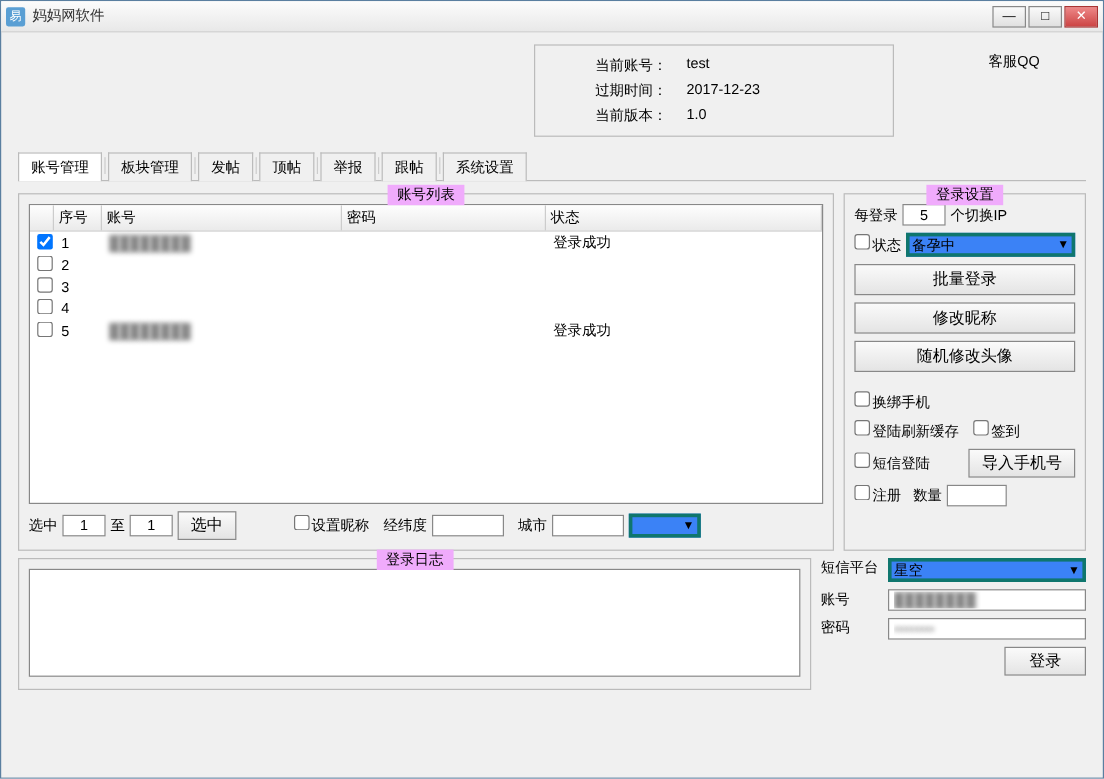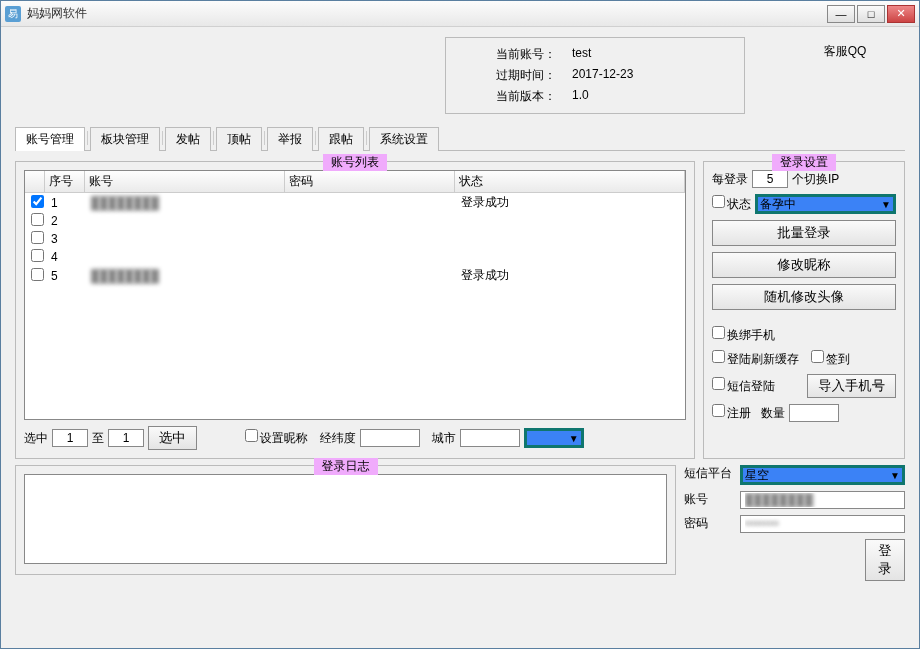--- a/index.html
+++ b/index.html
@@ -220,18 +220,18 @@
         </div>
         <div class="sms-row">
           <span class="lbl">账号</span>
           <input class="inp blur" style="flex: 1 1 0%;" value="████████">
         </div>
         <div class="sms-row">
           <span class="lbl">密码</span>
           <input class="inp blur" type="password" style="flex: 1 1 0%;" value="████████">
         </div>
         <div style="text-align:right">
-          <button class="btn" style="width:40px">登录</button>
+          <button class="btn" style="width:68px">登录</button>
         </div>
       </div>
     </div>
   </div>
 </div>
 
 </body></html>

